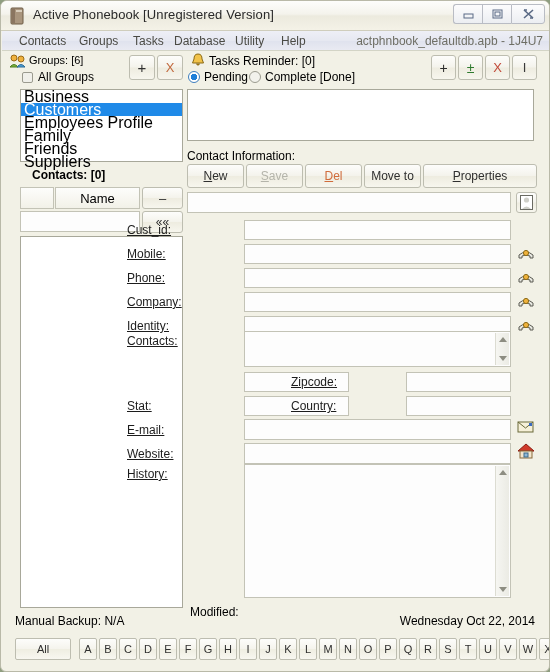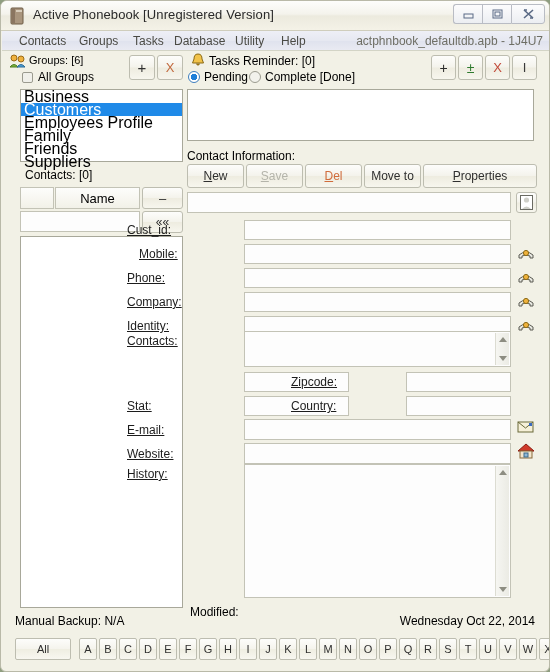--- a/index.html
+++ b/index.html
@@ -77,21 +77,21 @@
   .grp-head-icon{position:absolute;left:8px;top:53px;width:17px;height:14px;}
   .grp-head-txt{position:absolute;left:28px;top:53px;font-size:11px;}
   .chk{
     position:absolute;left:21px;top:71px;width:11px;height:11px;box-sizing:border-box;
     border:1px solid #9b9b8f;background:#f0f0ea;border-radius:2px;
   }
   .chk-lbl{position:absolute;left:37px;top:69px;font-size:12px;}
   .grouplist{left:19px;top:88px;width:163px;height:73px;}
   .gl-item{height:13px;line-height:13px;padding-left:3px;font-size:16px;white-space:nowrap;}
   .gl-item.sel{background:#1f8ae8;color:#fff;}
-  .contacts-lbl{position:absolute;left:24px;top:167px;font-size:12px;}
+  .contacts-lbl{position:absolute;left:31px;top:167px;font-size:12px;font-weight:bold;}
   .name-hdr-a{left:19px;top:186px;width:34px;height:22px;
     border:1px solid #c3c3b6;background:linear-gradient(to bottom,#fdfdfb,#f2f1e8);}
   .name-hdr-b{left:54px;top:186px;width:85px;height:22px;
     border:1px solid #c3c3b6;background:linear-gradient(to bottom,#fdfdfb,#f2f1e8);
     display:flex;align-items:center;justify-content:center;font-size:13px;}
   .search-row{left:19px;top:210px;width:120px;height:21px;}
   .contactlist{left:19px;top:235px;width:163px;height:372px;}
   .manual-backup{position:absolute;left:14px;top:613px;font-size:12px;}
   
   .tasks-icon{position:absolute;left:189px;top:52px;width:16px;height:15px;}
@@ -257,21 +257,21 @@
     <svg width="13" height="15" viewBox="0 0 13 15">
       <rect x="0.5" y="0.5" width="12" height="14" fill="#fff" stroke="#6a6a62"></rect>
       <circle cx="6.5" cy="5" r="2.6" fill="#cfcfc8"></circle>
       <path d="M2 14 q4.5-5 9 0z" fill="#cfcfc8"></path>
     </svg>
   </div>
 
   <span class="lbl r" style="left:126px;top:222px;width:112px;">Cust_id:</span>
   <div class="field" style="left:243px;top:219px;width:267px;height:20px;"></div>
 
-  <span class="lbl r" style="left:138px;top:246px;width:112px;">Mobile:</span>
+  <span class="lbl r" style="left:126px;top:246px;width:112px;">Mobile:</span>
   <div class="field" style="left:243px;top:243px;width:267px;height:20px;"></div>
   <span class="phonebtn" style="left:516px;top:243px;">
     <svg width="18" height="17" viewBox="0 0 18 17">
       <path d="M2 11 q7-6 14 0 l0 3 -3 0 0-2 q-4-2 -8 0 l0 2 -3 0z" fill="#e9e9e2" stroke="#5a5a52"></path>
       <circle cx="9" cy="9" r="2.6" fill="#f0b23c" stroke="#8a6a16"></circle>
     </svg>
   </span>
 
   <span class="lbl r" style="left:126px;top:270px;width:112px;">Phone:</span>
   <div class="field" style="left:243px;top:267px;width:267px;height:20px;"></div>

